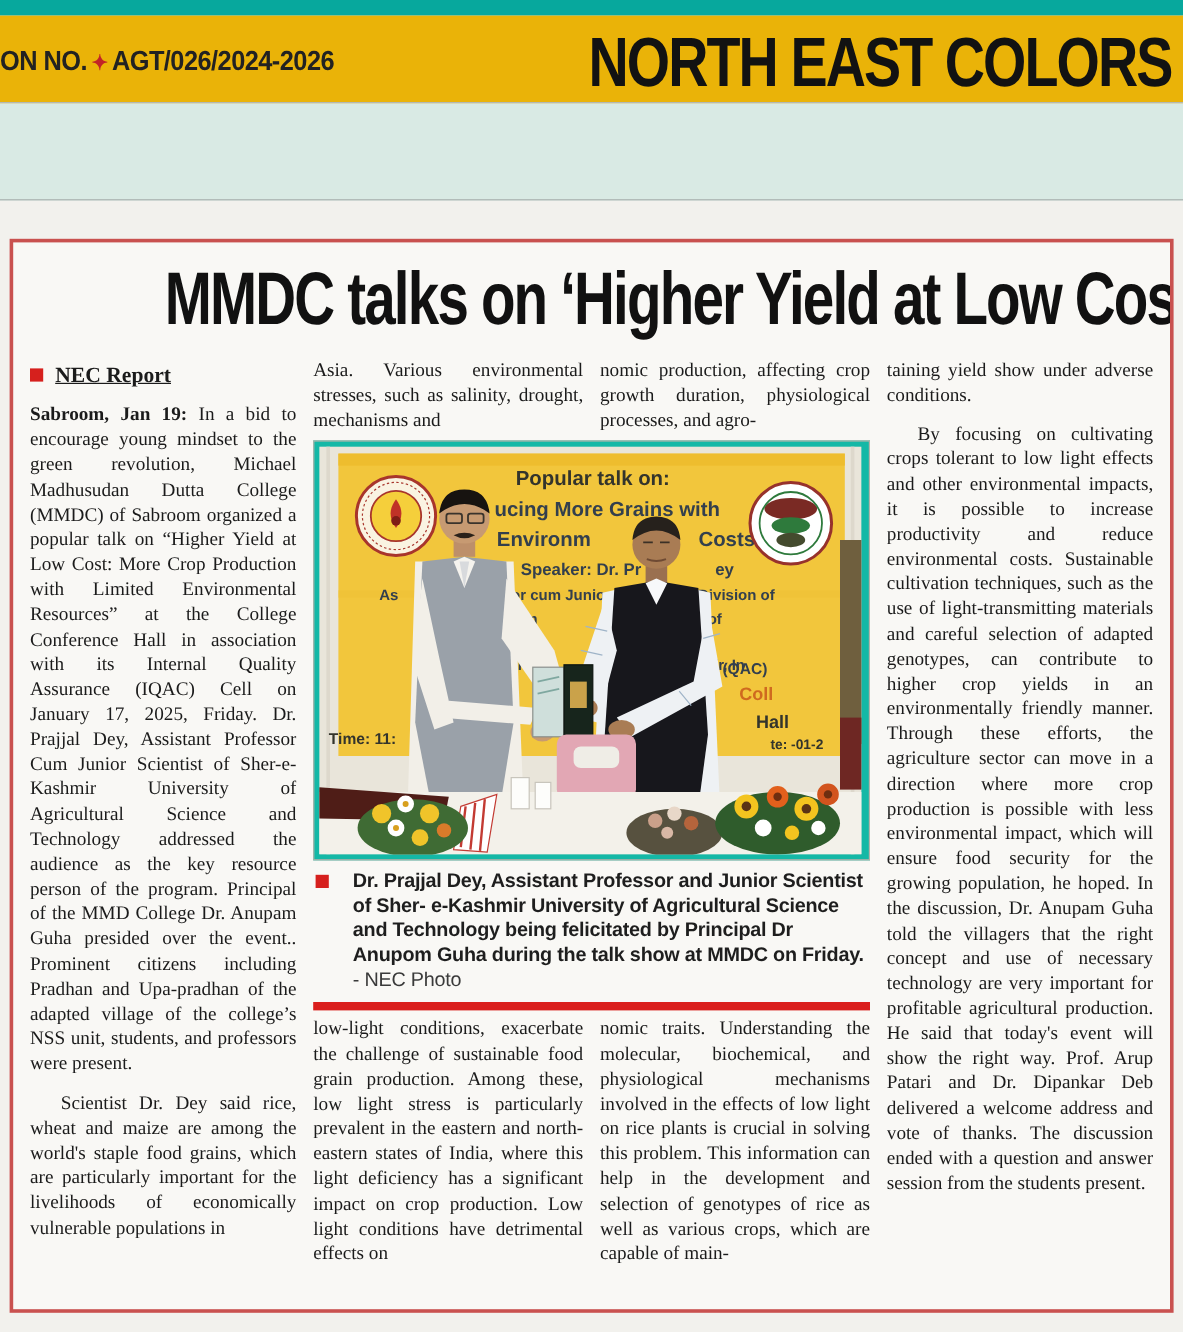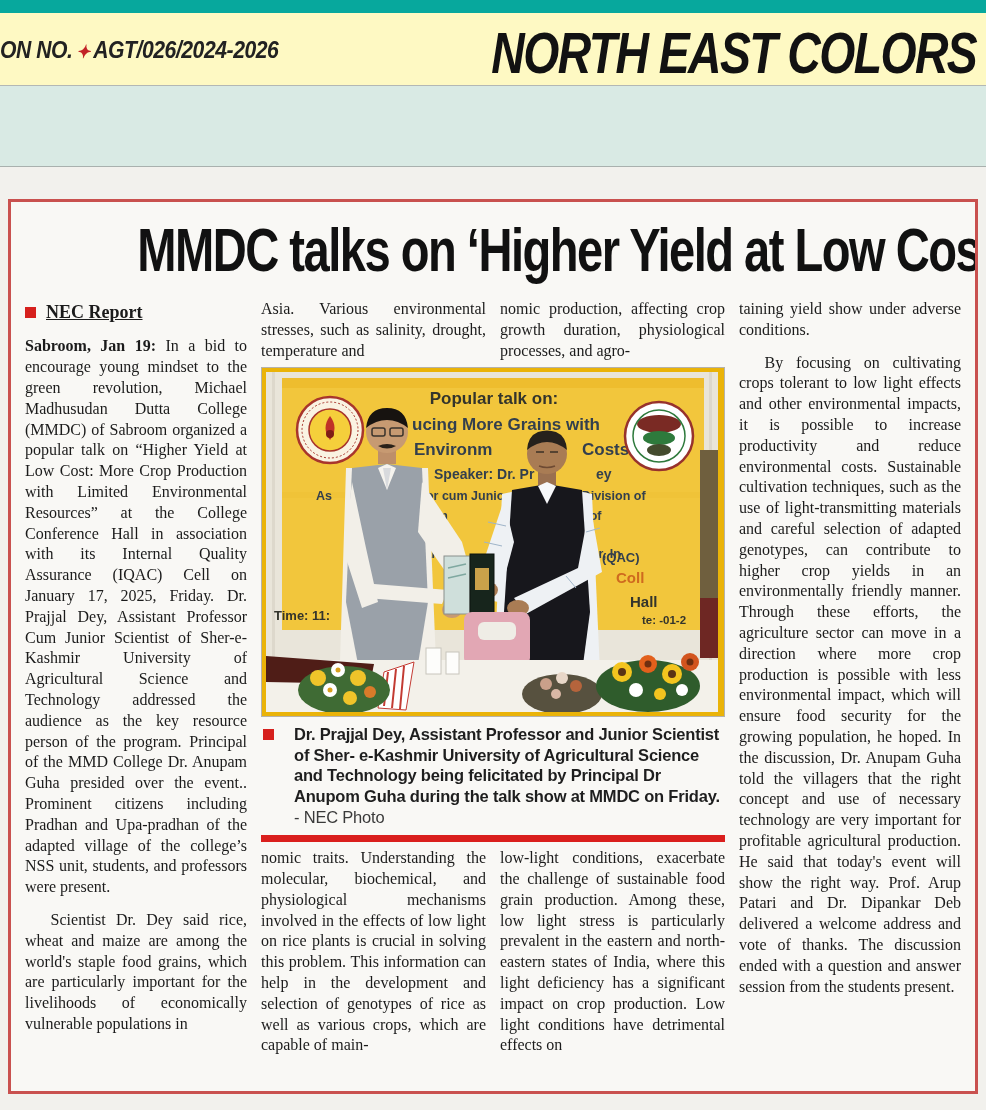--- a/index.html
+++ b/index.html
@@ -6,21 +6,21 @@
   body{
     width:986px;height:1110px;
     background:#f2f1ed;
     font-family:"Liberation Serif",serif;
     color:#1b1b1b;
     overflow:hidden;
     position:relative;
   }
   
   .topbar{height:13px;background:#07a89d;}
-  .header-strip{height:72px;background:#fef9c3;border-bottom:1px solid #b3b8b5;position:relative;font-style:italic;}
+  .header-strip{height:72px;background:#eab308;border-bottom:1px solid #b3b8b5;position:relative;}
   .regno{
     position:absolute;left:0;top:24px;
     font-family:"Liberation Sans",sans-serif;font-weight:bold;
     font-size:23px;letter-spacing:-0.5px;color:#222;
     transform:scaleX(0.92);transform-origin:left center;white-space:nowrap;
   }
   .regno .star{color:#c22326;font-size:18px;padding:0 4px;}
   .masthead{
     position:absolute;right:10px;top:6px;
     font-family:"Liberation Sans",sans-serif;font-weight:bold;
@@ -55,21 +55,21 @@
   p{margin:0;}
   p.indent{text-indent:1.6em;margin-top:12px;}
   .lead{font-weight:bold;}
 
   
   .two-cols{display:grid;grid-template-columns:1fr 1fr;column-gap:14px;}
   .two-cols > div{overflow:hidden;}
   .two-cols.top > div{height:64px;}
   .two-cols.bottom > div{height:250px;}
   figure{margin:4px 0 6px;}
-  .photo-frame{border:1px solid #b5b2aa;background:#eab308;padding:4px;}
+  .photo-frame{border:1px solid #b5b2aa;background:#14b8a6;padding:4px;}
   .photo-frame svg{display:block;}
   .caption{display:flex;gap:20px;padding:7px 2px 8px;}
   .cap-bullet{width:11px;height:11px;background:#d6201d;margin-top:5px;flex:none;}
   .cap-text{
     font-family:"Liberation Sans",sans-serif;font-weight:bold;
     font-size:16.5px;line-height:1.25;letter-spacing:-0.2px;color:#1e1e1e;
     text-align:left;
   }
   .cap-credit{font-weight:normal;color:#3a3a3a;}
   .red-bar{height:7px;background:#da1f1d;}
@@ -100,21 +100,21 @@
         <span class="bullet"></span>
         <span class="label">NEC Report</span>
       </div>
       <p><span class="lead">Sabroom, Jan 19:</span> <span>In a bid to encourage young mindset to the green revolution, Michael Madhusudan Dutta College (MMDC) of Sabroom organized a popular talk on “Higher Yield at Low Cost: More Crop Production with Limited Environmental Resources” at the College Conference Hall in association with its Internal Quality Assurance (IQAC) Cell on January 17, 2025, Friday. Dr. Prajjal Dey, Assistant Professor Cum Junior Scientist of Sher-e-Kashmir University of Agricultural Science and Technology addressed the audience as the key resource person of the program. Principal of the MMD College Dr. Anupam Guha presided over the event.. Prominent citizens including Pradhan and Upa-pradhan of the adapted village of the college’s NSS unit, students, and professors were present.</span></p>
       <p class="indent">Scientist Dr. Dey said rice, wheat and maize are among the world's staple food grains, which are particularly important for the livelihoods of economically vulnerable populations in</p>
     </div>
 
     <div>
       <div class="two-cols top">
         <div>
-            <p>Asia. Various environmental stresses, such as salinity, drought, temperature and</p>
+            <p>Asia. Various environmental stresses, such as salinity, drought, mechanisms and</p>
           </div>
         <div>
             <p>nomic production, affecting crop growth duration, physiological processes, and agro-</p>
           </div>
       </div>
 
       <figure>
         <div class="photo-frame">
 
           <svg width="452" height="340" viewBox="0 0 452 340">
@@ -252,24 +252,24 @@
         </div>
         <figcaption class="caption">
           <span class="cap-bullet"></span>
           <span class="cap-text"><span>Dr. Prajjal Dey, Assistant Professor and Junior Scientist of Sher- e-Kashmir  University of Agricultural Science and Technology being felicitated by Principal Dr Anupom Guha during the talk show at MMDC on Friday.</span> <span class="cap-credit">- NEC Photo</span></span>
         </figcaption>
         <div class="red-bar"></div>
       </figure>
 
       <div class="two-cols bottom">
         <div>
+            <p>low-light conditions, exacerbate the challenge of sustainable food grain production. Among these, low light stress is particularly prevalent in the eastern and north-eastern states of India, where this light deficiency has a significant impact on crop production. Low light conditions have detrimental effects on</p>
+          </div>
+        <div>
             <p>nomic traits. Understanding the molecular, biochemical, and physiological mechanisms involved in the effects of low light on rice plants is crucial in solving this problem. This information can help in the development and selection of genotypes of rice as well as various crops, which are capable of main-</p>
-          </div>
-        <div>
-            <p>low-light conditions, exacerbate the challenge of sustainable food grain production. Among these, low light stress is particularly prevalent in the eastern and north-eastern states of India, where this light deficiency has a significant impact on crop production. Low light conditions have detrimental effects on</p>
           </div>
       </div>
     </div>
 
     <div class="col">
       <p>taining yield show under adverse conditions.</p>
       <p class="indent">By focusing on cultivating crops tolerant to low light effects and other environmental impacts, it is possible to increase productivity and reduce environmental costs. Sustainable cultivation techniques, such as the use of light-transmitting materials and careful selection of adapted genotypes, can contribute to higher crop yields in an environmentally friendly manner. Through these efforts, the agriculture sector can move in a direction where more crop production is possible with less environmental impact, which will ensure food security for the growing population, he hoped. In the discussion, Dr. Anupam Guha told the villagers that the right concept and use of necessary technology are very important for profitable agricultural production.  He said that today's event will show the right way. Prof. Arup Patari and Dr. Dipankar Deb delivered a welcome address and vote of thanks. The discussion ended with a question and answer session from the students present.</p>
     </div>
 
   </div>

